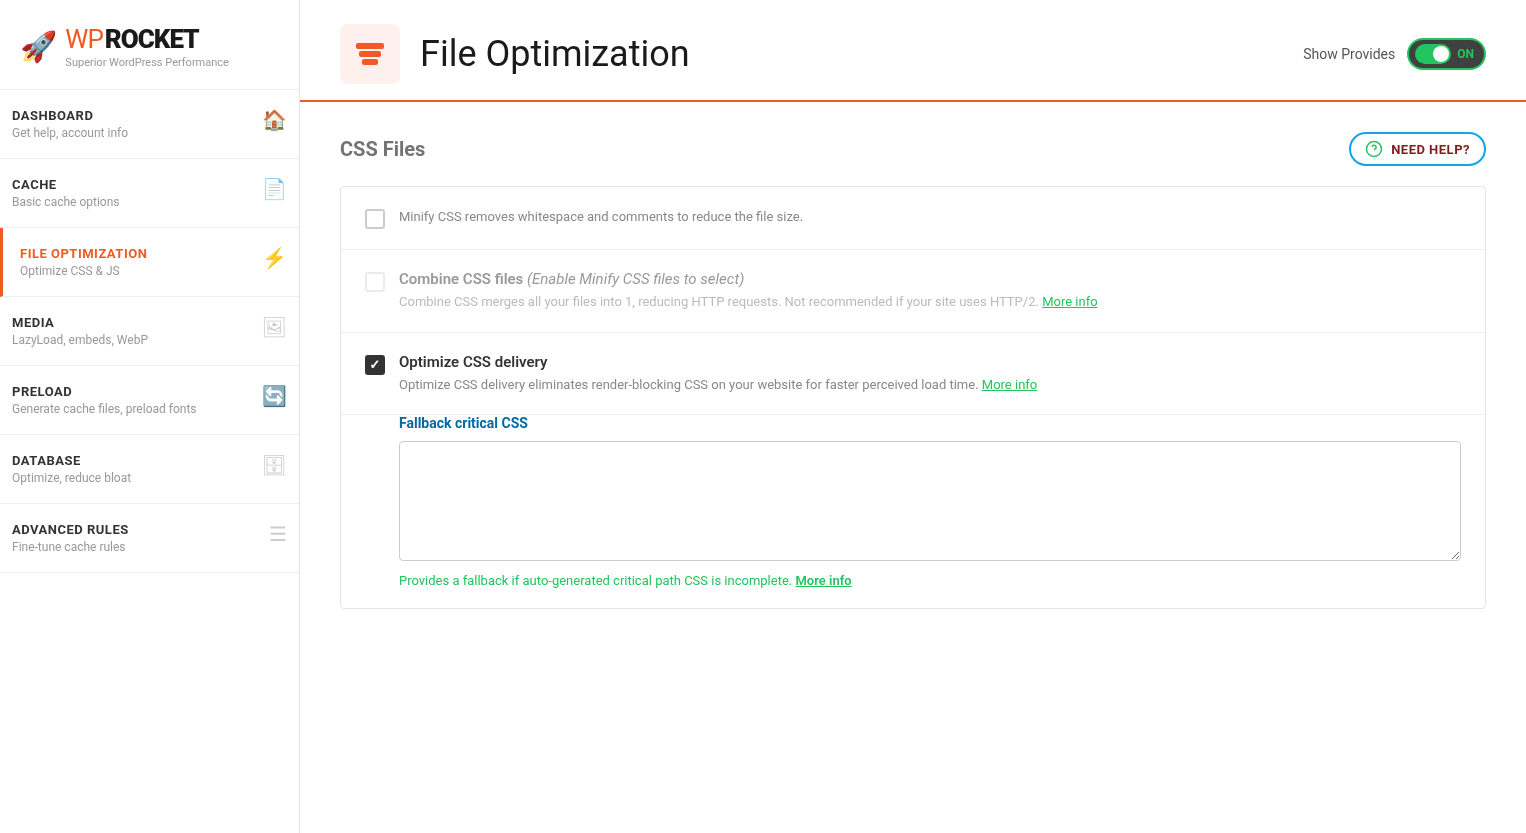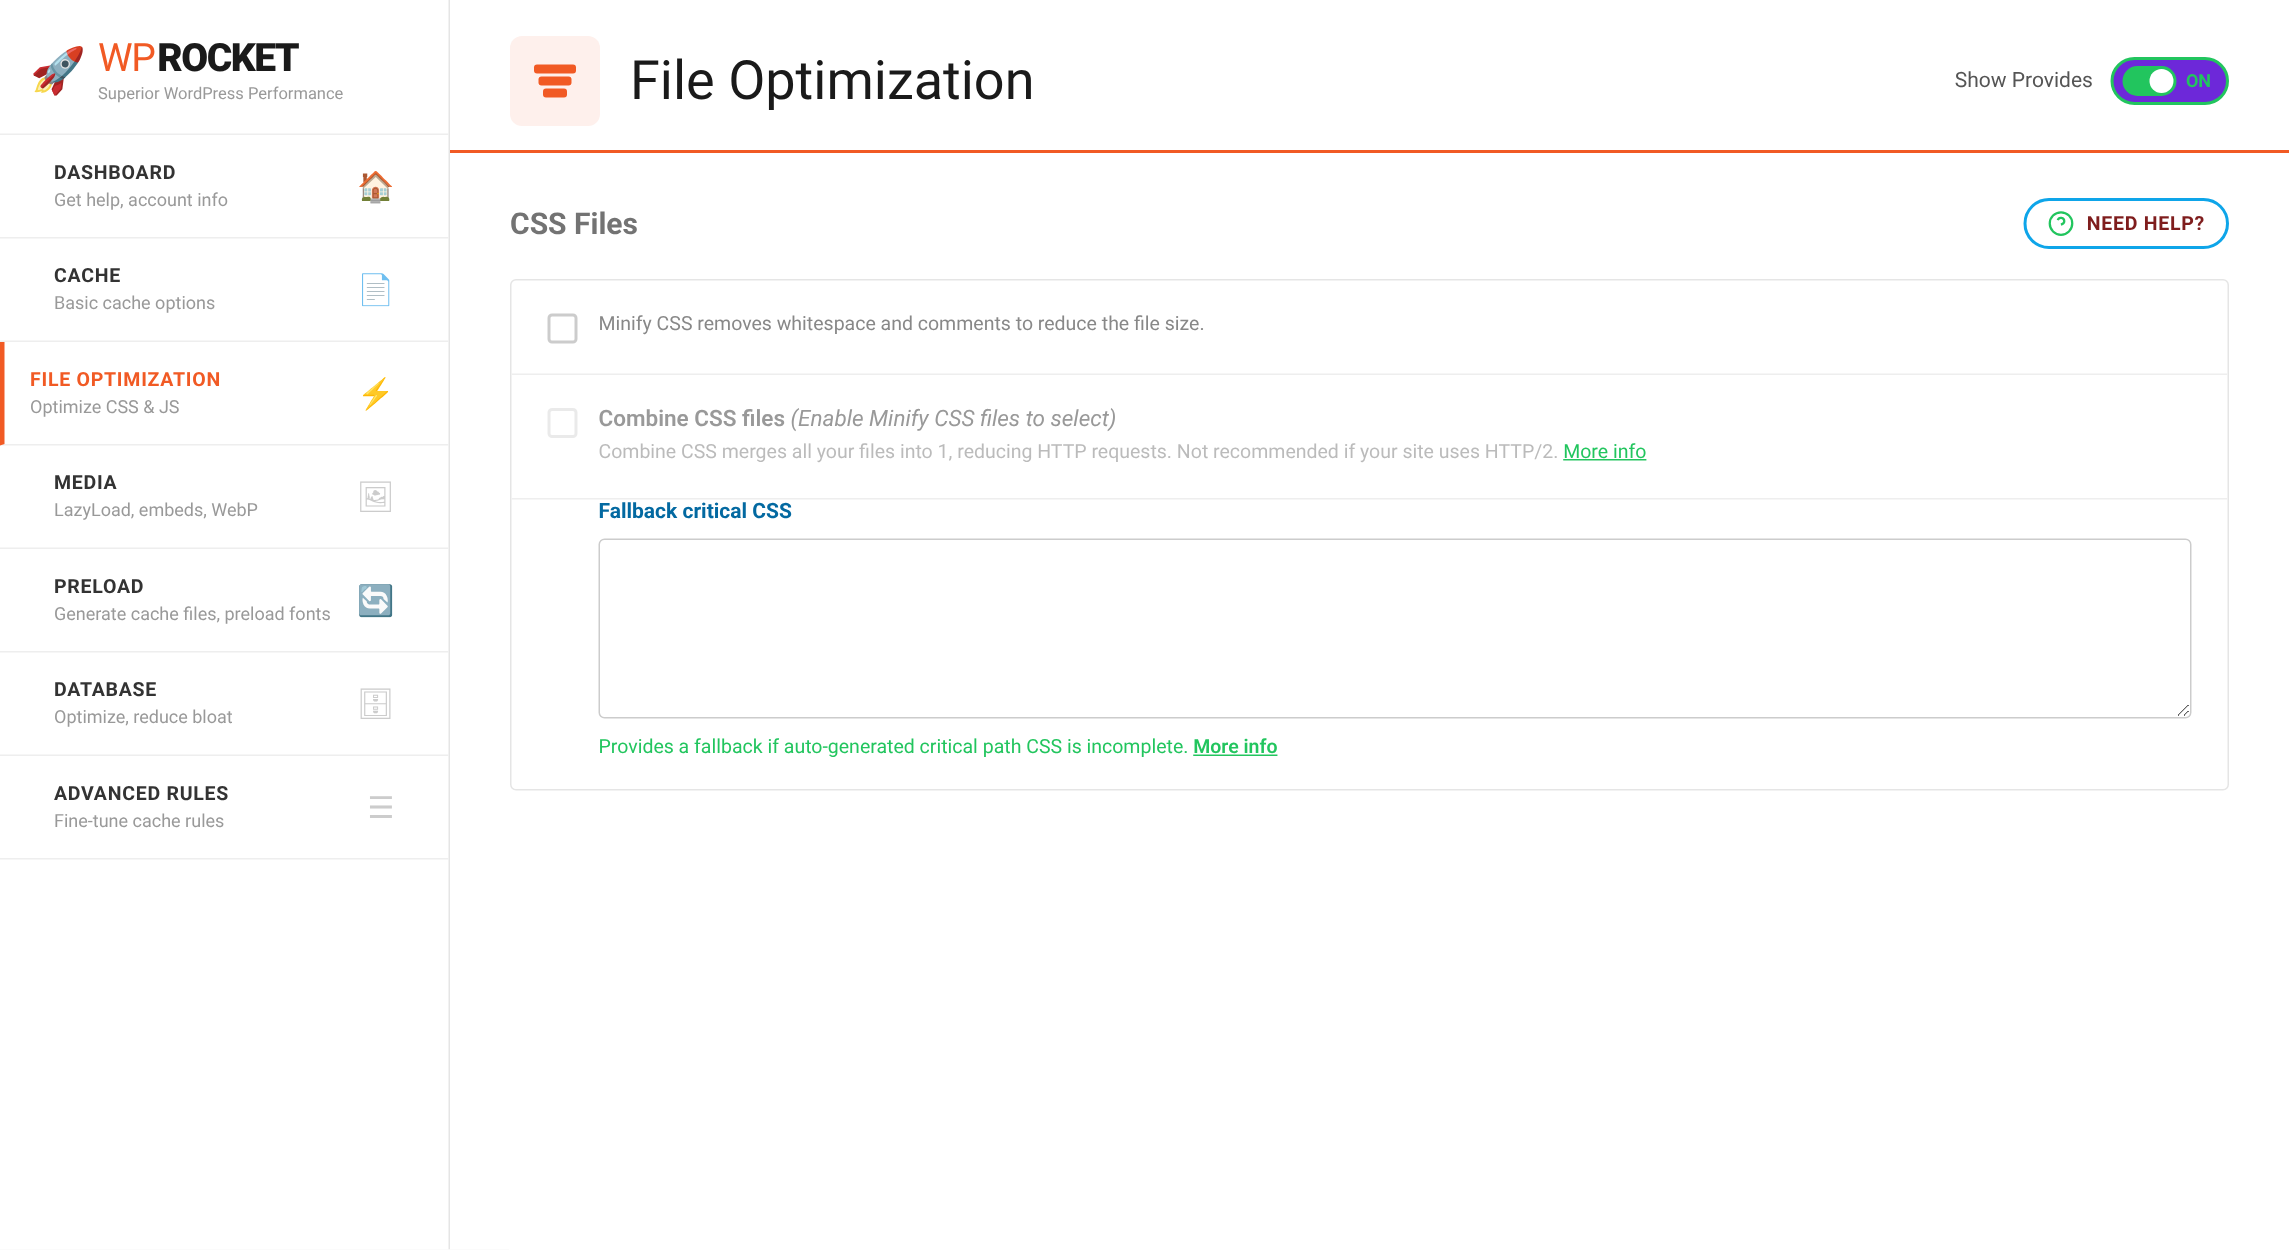--- a/index.html
+++ b/index.html
@@ -39,23 +39,22 @@
     }
     .logo-tagline {
       font-size: 11px;
       color: #999;
       margin-top: 2px;
     }
 
     .nav-items { flex: 1; }
     .nav-item {
       display: flex;
-      align-items: center;
       justify-content: space-between;
-      padding: 18px 36px;
+      padding: 18px 12px;
       border-bottom: 1px solid #eee;
       cursor: pointer;
       position: relative;
     }
     .nav-item.active {
       border-left: 3px solid #f15a24;
       padding-left: 17px;
     }
     .nav-item-left { display: flex; flex-direction: column; }
     .nav-item-title {
@@ -127,21 +126,21 @@
 
     .show-sidebar-label {
       font-size: 14px;
       color: #555;
     }
 
     .toggle-switch {
       display: flex;
       align-items: center;
       gap: 6px;
-      background: #6d28d9;
+      background: #404040;
       border: 2px solid #22c55e;
       border-radius: 20px;
       padding: 4px 10px 4px 6px;
       cursor: pointer;
     }
     .toggle-track {
       width: 36px;
       height: 20px;
       background: #22c55e;
       border-radius: 10px;
@@ -448,20 +447,32 @@
               <em> <span>(Enable Minify CSS files to select)</span></em>
             </div>
             <div class="setting-desc disabled">
               <span>Combine CSS merges all your files into 1, reducing HTTP requests. Not recommended if your site uses HTTP/2.</span>
               <a> <span>More info</span></a>
             </div>
           </div>
         </div>
       </div>
 
+      <div class="setting-row">
+        <div class="setting-top">
+          <div class="setting-checkbox checked"></div>
+          <div class="setting-content">
+            <div class="setting-name">Optimize CSS delivery</div>
+            <div class="setting-desc">
+              <span>Optimize CSS delivery eliminates render-blocking CSS on your website for faster perceived load time.</span>
+              <a> <span>More info</span></a>
+            </div>
+          </div>
+        </div>
+      </div>
 
       <div class="fallback-section">
         <div class="fallback-label">Fallback critical CSS</div>
         <textarea class="fallback-textarea" placeholder="" style=""></textarea>
         <div class="fallback-hint">
           <span>Provides a fallback if auto-generated critical path CSS is incomplete.</span>
           <a> <span>More info</span></a>
         </div>
       </div>
     </div>

